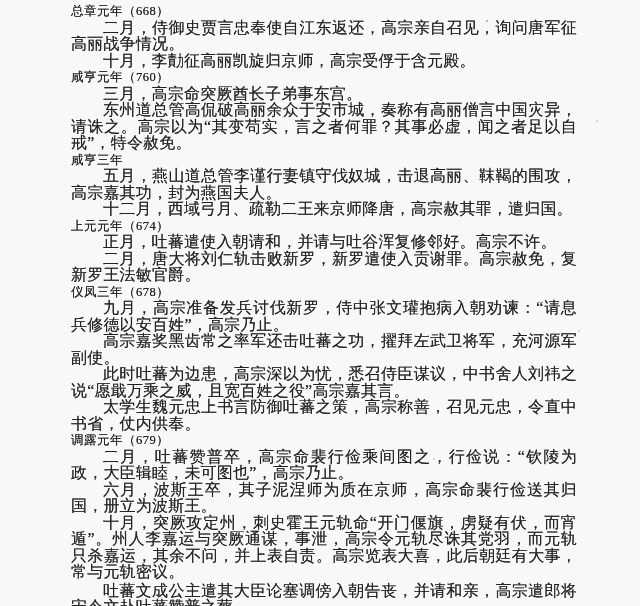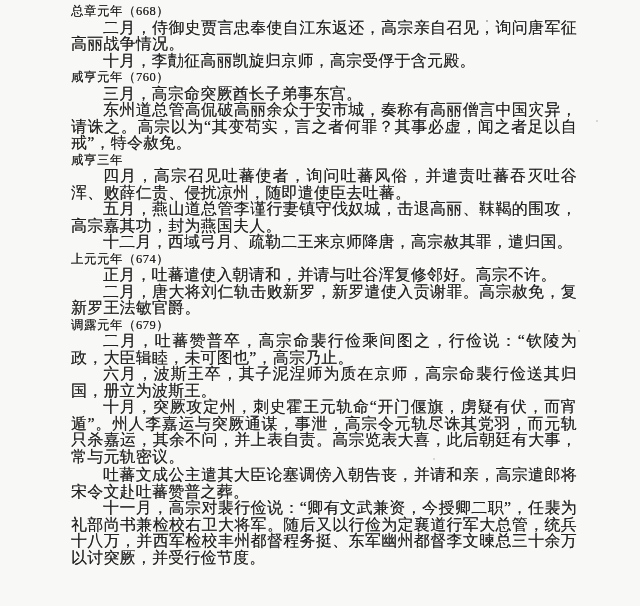--- a/index.html
+++ b/index.html
@@ -72,37 +72,43 @@
   </div>
 
   <div class="section">
     <h3 class="section-heading">咸亨元年（760）</h3>
     <p class="para">三月，高宗命突厥酋长子弟事东宫。</p>
     <p class="para">东州道总管高侃破高丽余众于安市城，奏称有高丽僧言中国灾异，请诛之。高宗以为“其变苟实，言之者何罪？其事必虚，闻之者足以自戒”，特令赦免。</p>
   </div>
 
   <div class="section">
     <h3 class="section-heading">咸亨三年</h3>
-    <p class="para">四月，高宗召见吐蕃使者，询问吐蕃风俗，并遣责吐蕃吞灭吐谷浑、败薛仁贵、侵扰凉州，随即遣使臣去吐蕃。</p>
   </div>
 
   <div class="section">
     <p class="para">五月，燕山道总管李谨行妻镇守伐奴城，击退高丽、靺鞨的围攻，高宗嘉其功，封为燕国夫人。</p>
     <p class="para">十二月，西域弓月、疏勒二王来京师降唐，高宗赦其罪，遣归国。</p>
   </div>
 
   <div class="section">
     <h3 class="section-heading">上元元年（674）</h3>
   </div>
 
   <div class="section">
     <p class="para">正月，吐蕃遣使入朝请和，并请与吐谷浑复修邻好。高宗不许。</p>
     <p class="para">二月，唐大将刘仁轨击败新罗，新罗遣使入贡谢罪。高宗赦免，复新罗王法敏官爵。</p>
   </div>
 
+  <div class="section">
+    <h3 class="section-heading">仪凤三年（678）</h3>
+    <p class="para">九月，高宗准备发兵讨伐新罗，侍中张文瓘抱病入朝劝谏：“请息兵修德以安百姓”，高宗乃止。</p>
+    <p class="para">高宗嘉奖黑齿常之率军还击吐蕃之功，擢拜左武卫将军，充河源军副使。</p>
+    <p class="para">此时吐蕃为边患，高宗深以为忧，悉召侍臣谋议，中书舍人刘祎之说“愿戢万乘之威，且宽百姓之役”高宗嘉其言。</p>
+    <p class="para">太学生魏元忠上书言防御吐蕃之策，高宗称善，召见元忠，令直中书省，仗内供奉。</p>
+  </div>
 
   <div class="section">
     <h3 class="section-heading">调露元年（679）</h3>
     <p class="para">二月，吐蕃赞普卒，高宗命裴行俭乘间图之，行俭说：“钦陵为政，大臣辑睦，未可图也”，高宗乃止。</p>
     <p class="para">六月，波斯王卒，其子泥涅师为质在京师，高宗命裴行俭送其归国，册立为波斯王。</p>
     <p class="para">十月，突厥攻定州，刺史霍王元轨命“开门偃旗，虏疑有伏，而宵遁”。州人李嘉运与突厥通谋，事泄，高宗令元轨尽诛其党羽，而元轨只杀嘉运，其余不问，并上表自责。高宗览表大喜，此后朝廷有大事，常与元轨密议。</p>
     <p class="para gap-before">吐蕃文成公主遣其大臣论塞调傍入朝告丧，并请和亲，高宗遣郎将宋令文赴吐蕃赞普之葬。</p>
     <p class="para">十一月，高宗对裴行俭说：“卿有文武兼资，今授卿二职”，任裴为礼部尚书兼检校右卫大将军。随后又以行俭为定襄道行军大总管，统兵十八万，并西军检校丰州都督程务挺、东军幽州都督李文暕总三十余万以讨突厥，并受行俭节度。</p>
   </div>
 

